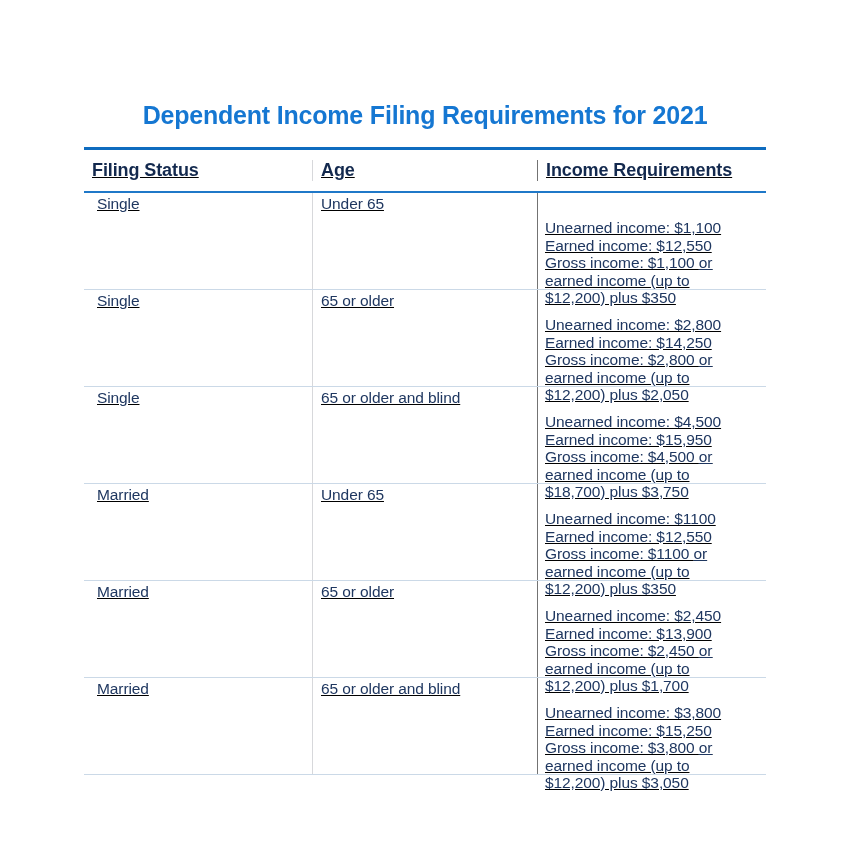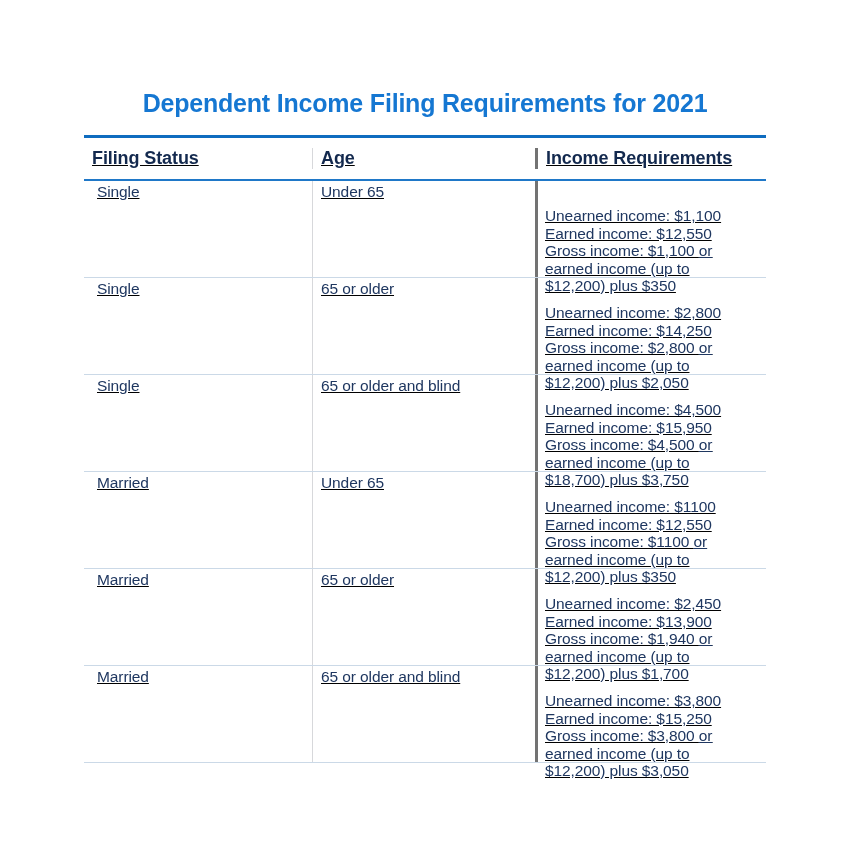--- a/index.html
+++ b/index.html
@@ -9,21 +9,21 @@
   }
   .page {
     position: relative;
     width: 850px;
     height: 850px;
     background: #ffffff;
     font-family: "Liberation Sans", sans-serif;
     overflow: hidden;
   }
   .title {
-    margin: 0;
+    margin: 12px;
     padding-top: 88px;
     text-align: center;
     font-size: 25px;
     line-height: 30px;
     font-weight: 700;
     color: #1577D2;
     letter-spacing: -0.2px;
   }
   .table {
     width: 682px;
@@ -52,21 +52,21 @@
   }
   .td {
     box-sizing: border-box;
     padding-top: 2px;
     font-size: 15.5px;
     line-height: 17.5px;
     color: #1F3760;
     letter-spacing: -0.1px;
   }
   .col1 { width: 228px; padding-left: 8px; }
-  .col2 { width: 226px; padding-left: 8px; border-left: 1px solid #D7D8DB; border-right: 3px solid #737373; }
+  .col2 { width: 226px; padding-left: 8px; border-left: 1px solid #D7D8DB; border-right: 1px solid #737373; }
   .col3 { width: 228px; padding-left: 8px; }
   .td.col1 { padding-left: 13px; }
   .td.col2 { padding-left: 8px; }
   .td.col3 { padding-left: 7px; padding-right: 12px; margin-top: 24px; }
   .or { text-decoration: underline; }
 </style>
 </head>
 <body>
 
 <div class="page">
@@ -118,21 +118,21 @@
         <div><span>Gross income: $1100 </span><span class="or">or</span><span> earned income (up to $12,200) plus $350</span></div>
       </div>
     </div>
 
     <div class="tr">
       <div class="td col1">Married</div>
       <div class="td col2">65 or older</div>
       <div class="td col3">
         <div>Unearned income: $2,450</div>
         <div>Earned income: $13,900</div>
-        <div><span>Gross income: $1,940 </span><span class="or">or</span><span> earned income (up to $12,200) plus $1,700</span></div>
+        <div><span>Gross income: $2,450 </span><span class="or">or</span><span> earned income (up to $12,200) plus $1,700</span></div>
       </div>
     </div>
 
     <div class="tr">
       <div class="td col1">Married</div>
       <div class="td col2">65 or older and blind</div>
       <div class="td col3">
         <div>Unearned income: $3,800</div>
         <div>Earned income: $15,250</div>
         <div><span>Gross income: $3,800 </span><span class="or">or</span><span> earned income (up to $12,200) plus $3,050</span></div>

